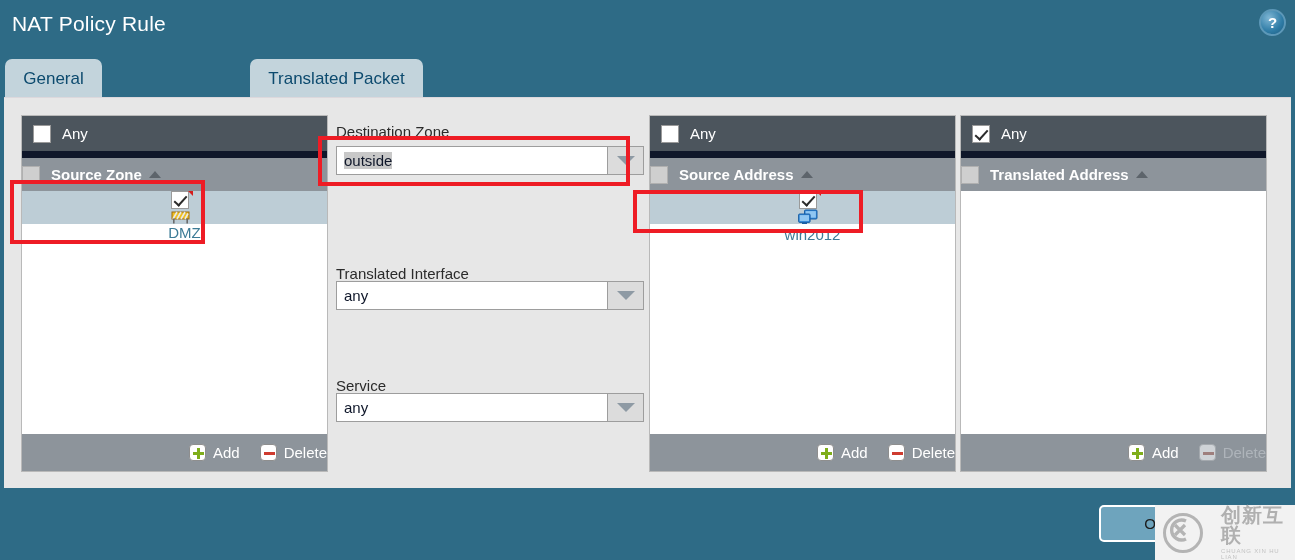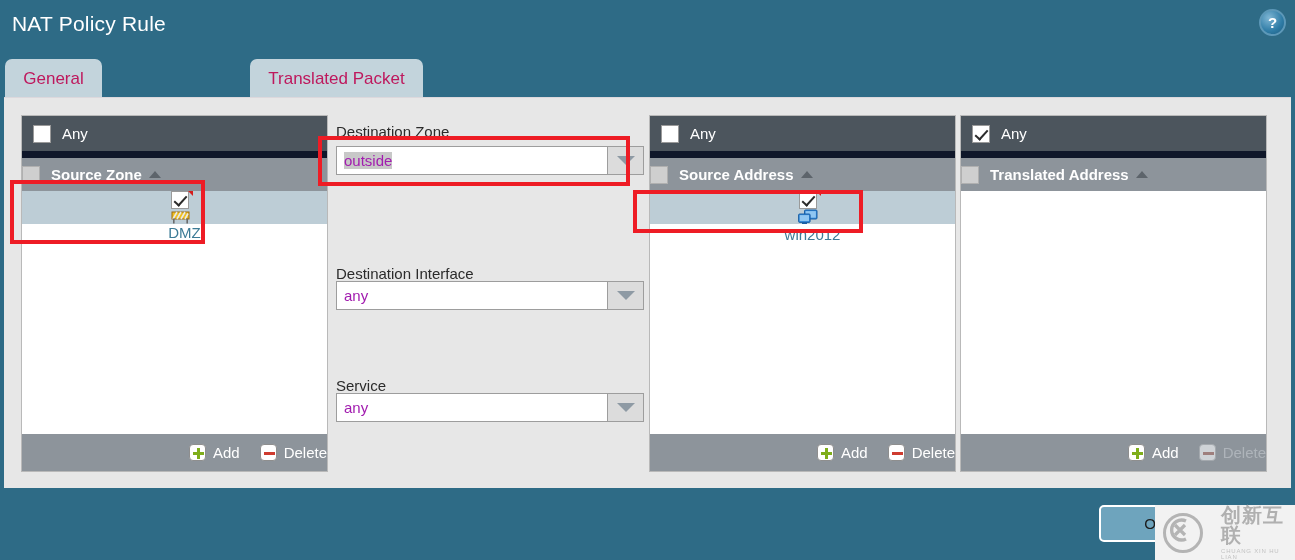--- a/index.html
+++ b/index.html
@@ -16,21 +16,21 @@
   .title-text{position:absolute;left:12px;top:12px;font-size:21px;color:#ffffff;letter-spacing:.2px;}
   .help-icon{position:absolute;right:9px;top:9px;width:27px;height:27px;border-radius:50%;
     background:radial-gradient(circle at 35% 30%,#7fb6d4,#2f7ca6 60%,#1d5c80);
     border:2px solid #5d98b8;box-sizing:border-box;display:flex;align-items:center;justify-content:center;
     color:#ffffff;font-size:15px;font-weight:bold;cursor:pointer;}
 
   
   .tabs{position:absolute;left:0;top:53px;height:45px;width:1295px;}
   .tab{position:absolute;top:4px;height:41px;box-sizing:border-box;
     border-radius:7px 7px 0 0;display:flex;align-items:center;justify-content:center;
-    font-size:17px;color:#be185d;cursor:pointer;padding:0 16px;}
+    font-size:17px;color:#0c4a6e;cursor:pointer;padding:0 16px;}
   .tab.inactive{background:#c3d4dc;top:6px;height:39px;}
   .tab.active{background:#eeeeee;color:#1f1f1f;}
 
   
   .content{position:absolute;left:4px;top:97px;width:1287px;height:391px;
     background:#e7e7e7;box-sizing:border-box;border-top:1px solid #dcd8dc;}
 
   
   .panel{position:absolute;top:17px;box-sizing:border-box;background:#ffffff;
     border:1px solid #b9b9b9;display:flex;flex-direction:column;}
@@ -70,21 +70,21 @@
 
   
   .zone-icon{width:19px;height:15px;position:relative;flex:0 0 auto;}
   .addr-icon{width:20px;height:17px;position:relative;flex:0 0 auto;}
 
   
   .formcol{position:absolute;left:330px;top:17px;width:310px;height:357px;background:#e7e7e7;}
   .flabel{font-size:15px;color:#2b2b2b;}
   .fieldrow{position:relative;width:308px;height:29px;}
   .finput{position:absolute;left:0;top:0;width:272px;height:29px;box-sizing:border-box;
-    background:#ffffff;border:1px solid #9d9d9d;font-size:15px;color:#a21caf;
+    background:#ffffff;border:1px solid #9d9d9d;font-size:15px;color:#0f172a;
     padding:0 7px;line-height:27px;outline:none;font-family:inherit;}
   .finput.sel{background:#ffffff;}
   .finput.sel span{background:#c8c8c8;}
   .fcaret{position:absolute;left:272px;top:0;width:36px;height:29px;box-sizing:border-box;
     background:#dcdcdc;border:1px solid #9d9d9d;border-left:none;display:flex;align-items:center;
     justify-content:center;cursor:pointer;}
   .fcaret i{width:0;height:0;border-left:9px solid transparent;border-right:9px solid transparent;
     border-top:9px solid #8e9aa4;display:block;}
 
   
@@ -163,21 +163,21 @@
 
     <div class="formcol">
       <div class="flabel" style="position:absolute;left:2px;top:8px;">Destination Zone</div>
       <div class="fieldrow" style="position:absolute;left:2px;top:31px;">
         <div class="finput sel"><span>outside</span></div>
         <div class="fcaret">
             <i></i>
           </div>
       </div>
 
-      <div class="flabel" style="position:absolute;left:2px;top:150px;">Destination Interface</div>
+      <div class="flabel" style="position:absolute;left:2px;top:150px;">Translated Interface</div>
       <div class="fieldrow" style="position:absolute;left:2px;top:166px;">
         <div class="finput"><span>any</span></div>
         <div class="fcaret">
             <i></i>
           </div>
       </div>
 
       <div class="flabel" style="position:absolute;left:2px;top:262px;">Service</div>
       <div class="fieldrow" style="position:absolute;left:2px;top:278px;">
         <div class="finput"><span>any</span></div>

